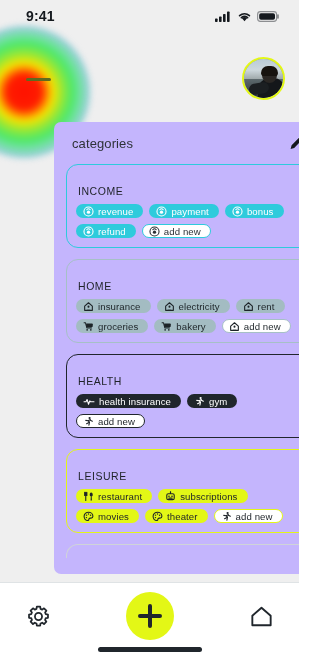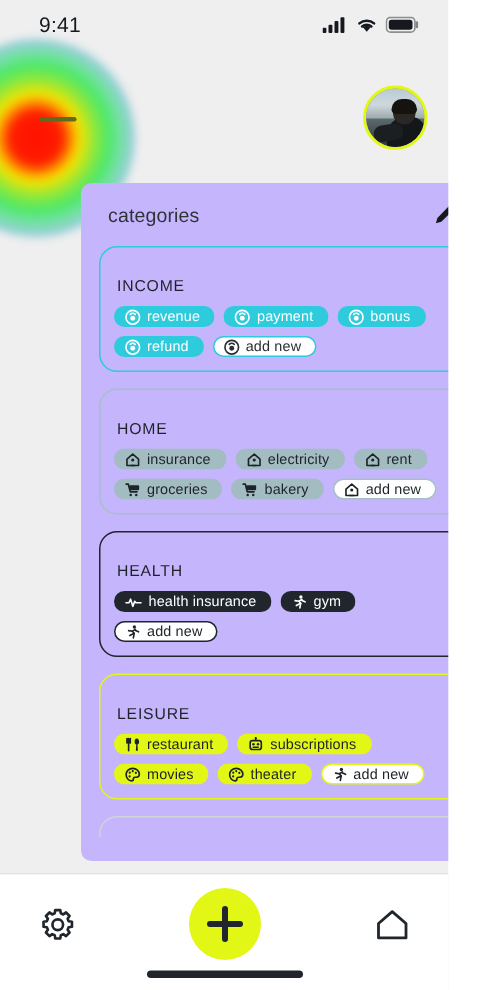--- a/index.html
+++ b/index.html
@@ -25,21 +25,21 @@
     position: relative;
     z-index: 5;
     height: 32px;
     display: flex;
     align-items: center;
     justify-content: space-between;
     padding: 0 20px 0 26px;
   }
   .status-time {
     font-size: 14px;
-    font-weight: normal;
+    font-weight: bold;
     color: #15191e;
     letter-spacing: .2px;
   }
   .status-icons {
     display: flex;
     align-items: center;
     gap: 5px;
   }
 
   

